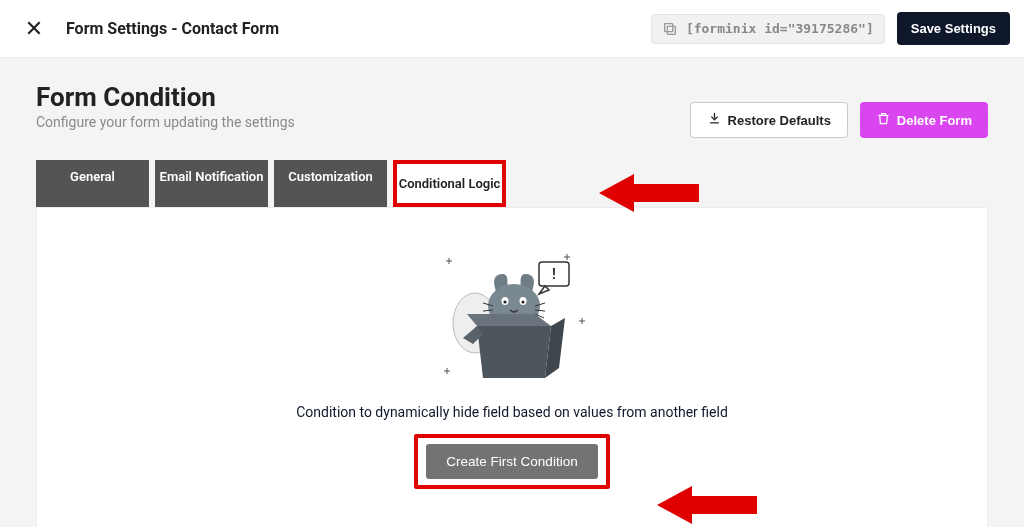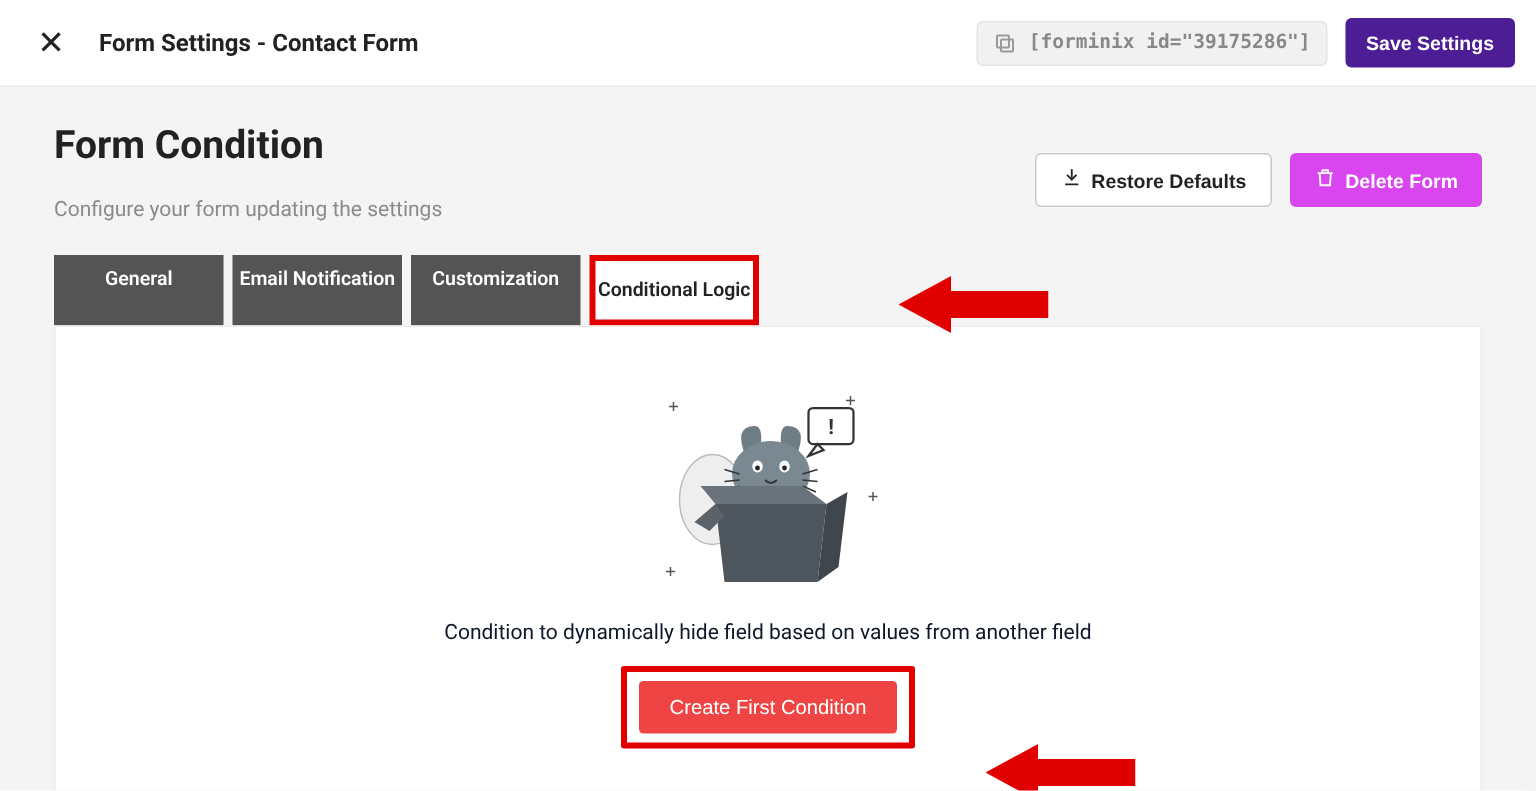--- a/index.html
+++ b/index.html
@@ -54,41 +54,41 @@
     border: none;
     border-radius: 4px;
     font-size: 13px;
     font-weight: 600;
     padding: 9px 14px;
     cursor: pointer;
     display: inline-flex;
     align-items: center;
     gap: 6px;
   }
-  .btn-dark { background: #4c1d95; color: #fff; }
+  .btn-dark { background: #0f172a; color: #fff; }
   .btn-outline { background: #fff; color: #222; border: 1px solid #c9c9c9; }
   .btn-red  { background: #d946ef; color: #fff; }
   
   .page {
     padding: 24px 36px 0 36px;
   }
   .page-header {
     display:flex;
     justify-content: space-between;
     align-items: flex-start;
   }
   .page-title {
     font-size: 26px;
     font-weight: 700;
     color: #222;
   }
   .page-sub {
     font-size: 14px;
     color: #8a8a8a;
-    margin-top: 20px;
+    margin-top: 2px;
   }
   .page-actions { display:flex; gap:12px; margin-top:20px; }
   .page-actions .btn { padding: 8px 16px; font-size:13px; }
   .page-actions svg { width:15px; height:15px; }
   
   .tabs { display:flex; gap:6px; margin-top:22px; }
   .tab {
     background:#545454;
     color:#fff;
     font-size:13px;
@@ -132,21 +132,21 @@
     margin-top:6px;
     text-align:center;
   }
   .create-wrap {
     margin-top:14px;
     border:4px solid #e00000;
     padding:6px 8px;
     border-radius:2px;
   }
   .create-btn {
-    background:#ef4444;
+    background:#737373;
     color:#fff;
     border:none;
     border-radius:3px;
     font-size:13.5px;
     font-weight:500;
     padding:10px 20px;
     cursor:pointer;
   }
   
   .arrow {

